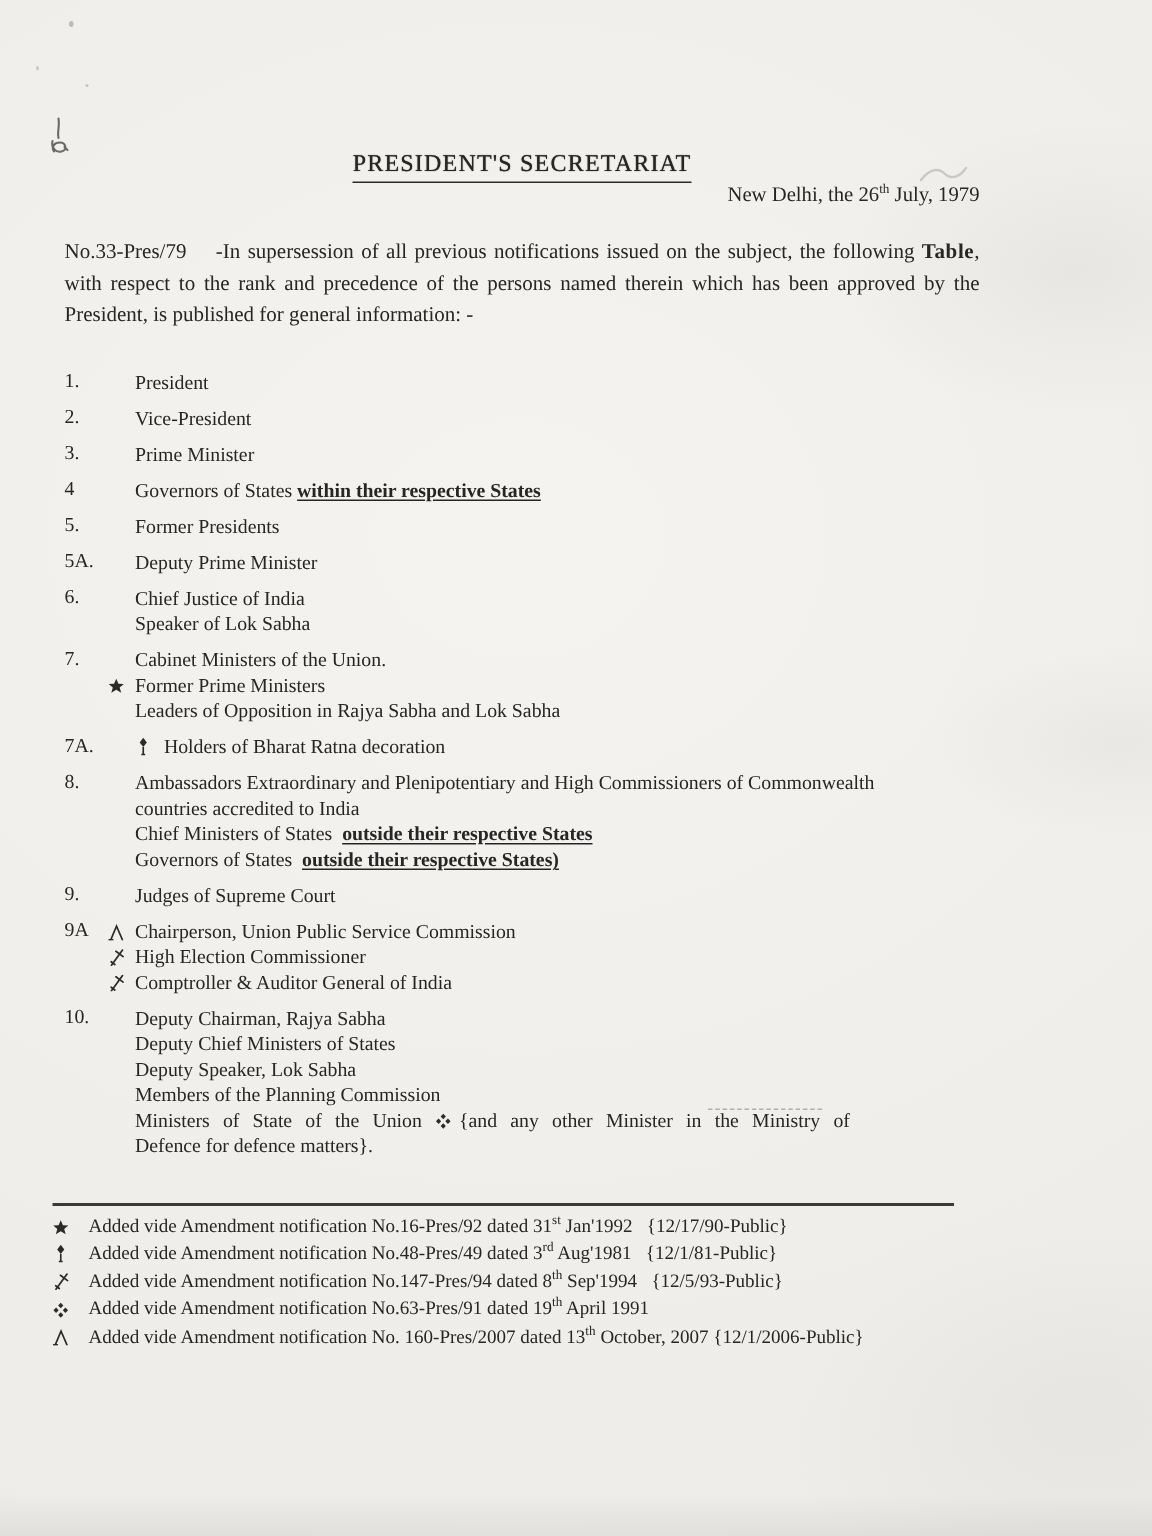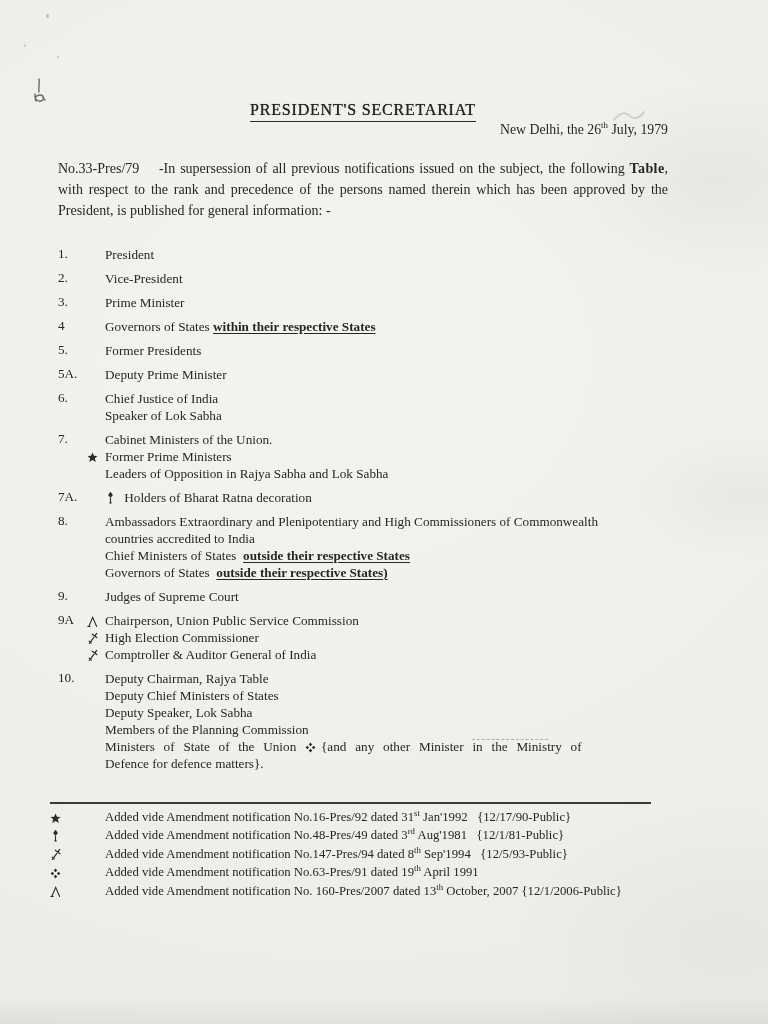--- a/index.html
+++ b/index.html
@@ -8,21 +8,21 @@
     background:
       linear-gradient(to top, rgba(0,0,0,0.055), rgba(0,0,0,0) 28px),
       radial-gradient(220px 140px at 715px 180px, rgba(60,60,60,0.05), rgba(0,0,0,0) 70%),
       radial-gradient(180px 90px at 745px 495px, rgba(60,60,60,0.045), rgba(0,0,0,0) 70%),
       radial-gradient(300px 200px at 720px 940px, rgba(60,60,60,0.04), rgba(0,0,0,0) 70%),
       radial-gradient(1100px 900px at 45% 35%, #f4f3f0, #ebeae6);
     font-family:"Liberation Serif","DejaVu Serif",serif;
     color:#262626;
   }
   .content{
-    position:absolute;left:58px;top:0;width:610px;
+    position:absolute;left:43px;top:0;width:610px;
     filter:blur(0.2px);
   }
   .title-wrap{padding-top:101px;text-align:center;}
   .doc-title{
     display:inline-block;font-size:16px;letter-spacing:0.8px;font-weight:400;
     text-shadow:0 0 0.7px #2a2a2a;
     border-bottom:1.5px solid #2c2c2c;padding-bottom:2px;
   }
   .dateline{text-align:right;font-size:13.8px;white-space:pre-wrap;}
   .intro{margin-top:20px;font-size:14px;line-height:21px;text-align:justify;white-space:pre-wrap;}
@@ -32,21 +32,21 @@
   .list{margin-top:25px;font-size:13.2px;}
   .item{display:flex;margin-bottom:7px;}
   .num{flex:0 0 47px;}
   .lines{flex:1;min-width:0;}
   .line{line-height:17px;white-space:pre-wrap;}
   .line.wide{word-spacing:5.5px;white-space:nowrap;}
   .marker{display:inline-block;width:16px;}
   .marker.gutter{margin-left:-18px;width:18px;}
   .marker svg{vertical-align:-1.5px;}
   .footnotes{margin-top:30px;margin-left:-8px;width:601px;border-top:2px solid #3a3a3a;padding-top:5px;}
-  .footnote{display:flex;font-size:12.7px;line-height:17.4px;gap:31px;}
+  .footnote{display:flex;font-size:12.7px;line-height:17.4px;}
   .fn-sym{flex:0 0 24px;padding-top:1px;}
   .fn-text{flex:1;white-space:pre-wrap;}
   .artifact{position:absolute;pointer-events:none;}
   .dashed-line{left:472px;top:739px;width:76px;border-top:1px dashed #8f8d8a;opacity:0.65;}
   .scribble{left:30px;top:76px;opacity:0.8;}
   .squiggle{left:612px;top:106px;opacity:0.3;}
   .speck1{left:46px;top:14px;width:3px;height:4px;background:#9a9894;border-radius:50%;opacity:.6;}
   .speck2{left:57px;top:56px;width:2px;height:2px;background:#9a9894;border-radius:50%;opacity:.5;}
   .speck3{left:24px;top:44px;width:2px;height:3px;background:#a5a3a0;border-radius:50%;opacity:.5;}
 </style>
@@ -164,21 +164,21 @@
                   <path d="M2.5 12.5 L10.5 1.5 M5.7 2.4 L10.9 6.2 M2.3 9.9 L4.9 11.9" stroke="#2b2b2b" stroke-width="1.25" fill="none" stroke-linecap="round"></path>
                 </svg></span><span>High Election Commissioner</span></div>
             <div class="line"><span class="marker gutter"><svg width="12" height="12" viewBox="0 0 13 13">
                   <path d="M2.5 12.5 L10.5 1.5 M5.7 2.4 L10.9 6.2 M2.3 9.9 L4.9 11.9" stroke="#2b2b2b" stroke-width="1.25" fill="none" stroke-linecap="round"></path>
                 </svg></span><span>Comptroller &amp; Auditor General of India</span></div>
           </div>
         </div>
         <div class="item">
           <span class="num">10.</span>
           <div class="lines">
-            <div class="line"><span>Deputy Chairman, Rajya Table</span></div>
+            <div class="line"><span>Deputy Chairman, Rajya Sabha</span></div>
             <div class="line"><span>Deputy Chief Ministers of States</span></div>
             <div class="line"><span>Deputy Speaker, Lok Sabha</span></div>
             <div class="line"><span>Members of the Planning Commission</span></div>
             <div class="line wide"><span>Ministers of State of the Union </span><span class="marker"><svg width="11" height="11" viewBox="0 0 12 12">
                   <path d="M6 0.6 L7.9 2.6 L6 4.6 L4.1 2.6 Z M2.6 4 L4.5 6 L2.6 8 L0.7 6 Z M9.4 4 L11.3 6 L9.4 8 L7.5 6 Z M6 7.4 L7.9 9.4 L6 11.4 L4.1 9.4 Z" fill="#2b2b2b"></path>
                 </svg></span><span>{and any other  Minister in the Ministry of</span></div>
             <div class="line"><span>Defence for defence matters}.</span></div>
           </div>
         </div>
       </div>

